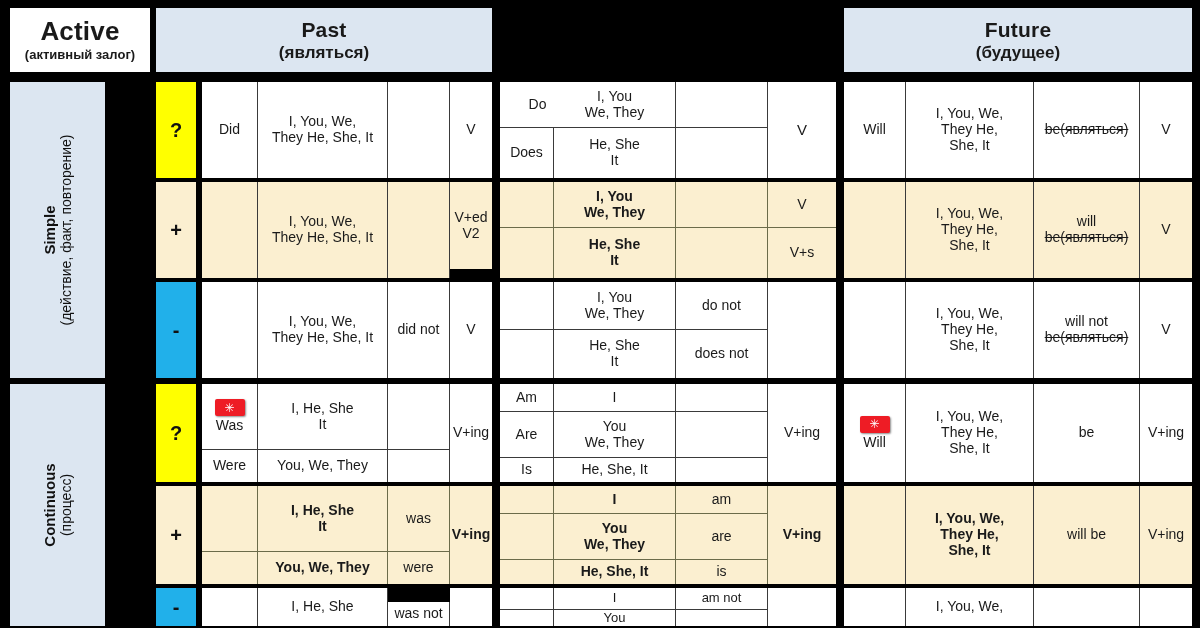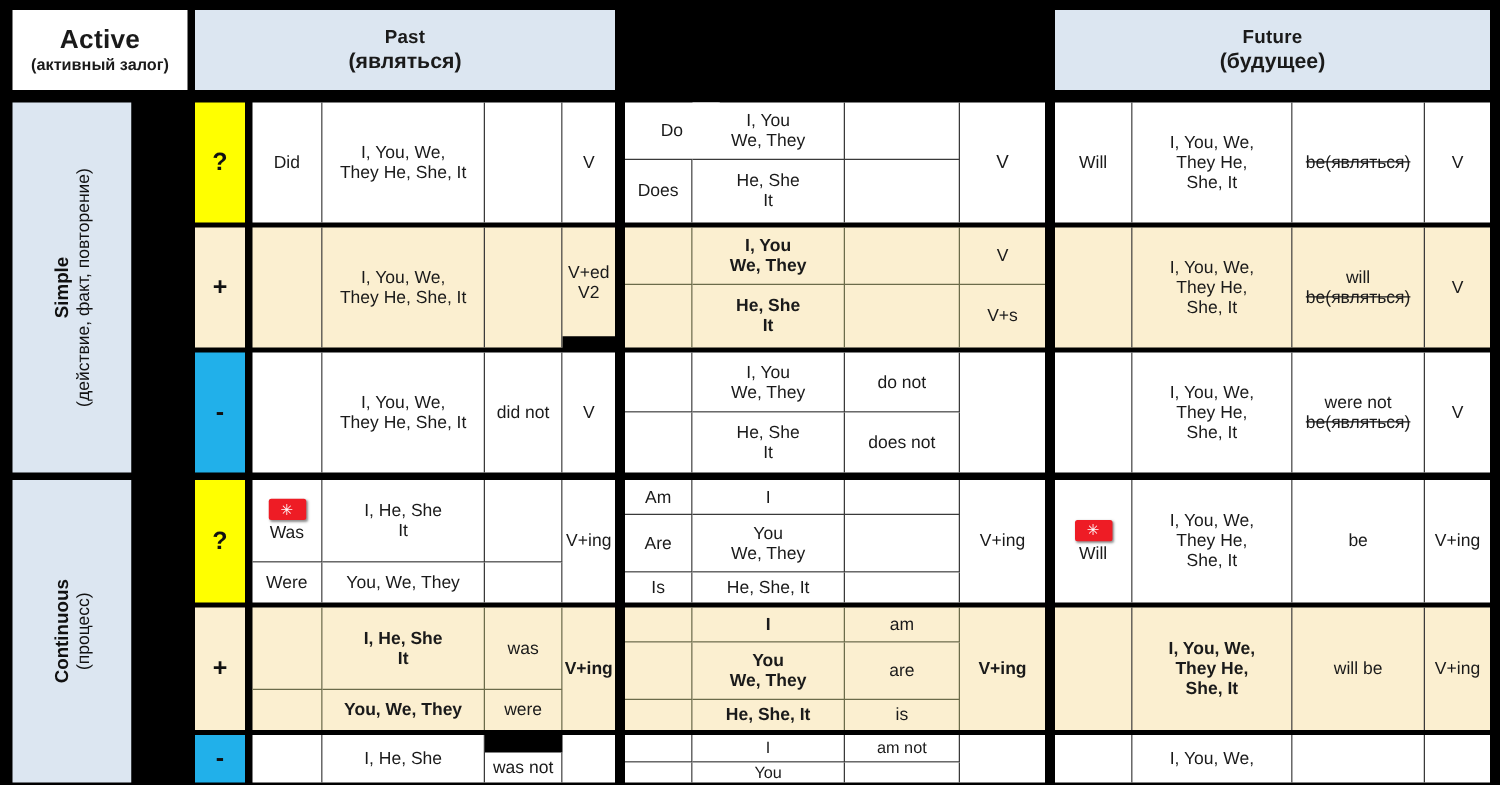--- a/index.html
+++ b/index.html
@@ -30,25 +30,25 @@
   .cyan  { background: #21b0ea; }
 
   
   .sep-r { border-right: 1px solid #6b6b4a; }
   .sep-b { border-bottom: 1px solid #6b6b4a; }
   .sep-r-d { border-right: 1px solid #3a3a3a; }
   .sep-b-d { border-bottom: 1px solid #3a3a3a; }
 
   
   .hdr { flex-direction: column; justify-content: center; }
-  .hdr .en { font-weight: bold; font-size: 15px; letter-spacing: .2px; }
+  .hdr .en { font-weight: bold; font-size: 21px; letter-spacing: .2px; }
   .hdr .ru { font-size: 17px; margin-top: 1px; font-weight: bold; }
 
   .active-cell { flex-direction: column; justify-content: center; }
-  .active-cell .en { font-size: 21px; }
+  .active-cell .en { font-size: 26px; }
   .active-cell .ru { font-size: 13px; margin-top: 2px; }
 
   
   .aspect {
     position: absolute;
     background: #dce6f1;
     overflow: hidden;
   }
   .aspect .rot {
     position: absolute;
@@ -163,21 +163,21 @@
     <div class="cell cream t-md sep-r-d" style="left: 844px; top: 182px; width: 62px; height: 96px;"></div>
     <div class="cell cream t-md sep-r-d" style="left: 906px; top: 182px; width: 128px; height: 96px;">I, You, We,<br>They He,<br>She, It</div>
     <div class="cell stack t-md cream sep-r-d" style="left: 1034px; top: 182px; width: 106px; height: 96px;">
       <span>will</span>
       <span class="strike">be(являться)</span>
     </div>
     <div class="cell cream t-md " style="left: 1140px; top: 182px; width: 52px; height: 96px;">V</div>
     <div class="cell t-md sep-r-d" style="left: 844px; top: 282px; width: 62px; height: 96px;"></div>
     <div class="cell t-md sep-r-d" style="left: 906px; top: 282px; width: 128px; height: 96px;">I, You, We,<br>They He,<br>She, It</div>
     <div class="cell stack t-md sep-r-d" style="left: 1034px; top: 282px; width: 106px; height: 96px;">
-      <span>were not</span>
+      <span>will not</span>
       <span class="strike">be(являться)</span>
     </div>
     <div class="cell t-md " style="left: 1140px; top: 282px; width: 52px; height: 96px;">V</div>
     <div class="cell badge-wrap t-md sep-r-d sep-b-d" style="left: 202px; top: 384px; width: 56px; height: 66px;">
       <div class="badge">✳</div>
       <span>Was</span>
     </div>
     <div class="cell t-md sep-r-d sep-b-d" style="left: 258px; top: 384px; width: 130px; height: 66px;">I, He, She<br>It</div>
     <div class="cell t-md sep-r-d sep-b-d" style="left: 388px; top: 384px; width: 62px; height: 66px;"></div>
     <div class="cell t-md sep-r-d" style="left: 202px; top: 450px; width: 56px; height: 32px;">Were</div>

